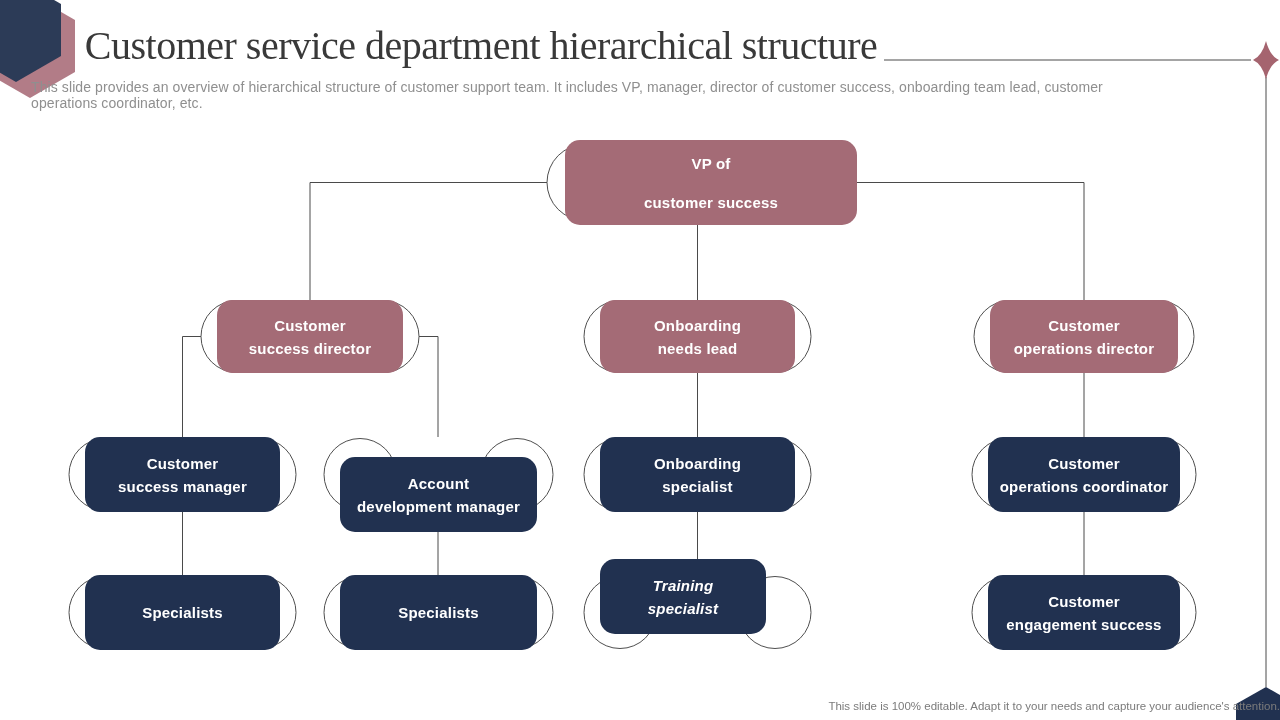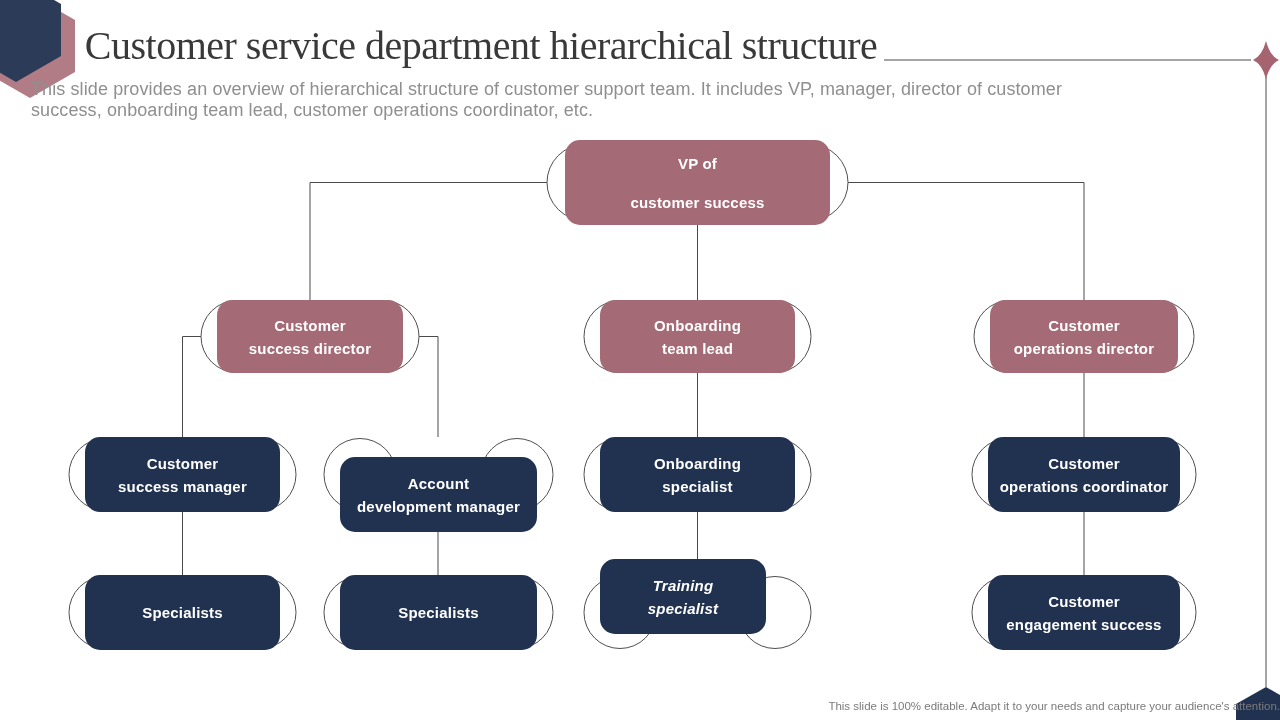--- a/index.html
+++ b/index.html
@@ -8,34 +8,34 @@
     overflow:hidden;font-family:"Liberation Sans",sans-serif;
   }
   .deco-layer{position:absolute;left:0;top:0;width:1280px;height:720px;}
   .title{
     position:absolute;left:31px;top:22px;width:900px;
     font-family:"Liberation Serif",serif;font-size:40px;color:#393939;
     letter-spacing:-0.5px;white-space:nowrap;text-align:center;
   }
   .subtitle{
     position:absolute;left:31px;top:79px;width:1100px;
-    font-size:18px;color:#8f8f8f;letter-spacing:0.1px;
+    font-size:14px;color:#8f8f8f;letter-spacing:0.1px;
   }
   .footer{
     position:absolute;left:0;top:700px;width:1280px;text-align:right;
     font-size:11.5px;color:#7b7b7b;
   }
   .node{
     position:absolute;border-radius:15px;color:#ffffff;font-weight:bold;
     display:flex;flex-direction:column;align-items:center;justify-content:center;
     text-align:center;font-size:15px;line-height:23px;letter-spacing:0.2px;
   }
   .rose{background:#a46b76;}
   .navy{background:#213150;}
-  .n0{left:565px;top:140px;width:265px;height:85px;gap:16px;}
+  .n0{left:565px;top:140px;width:292px;height:85px;gap:16px;}
   .n1{left:217px;top:300px;width:186px;height:73px;}
   .n2{left:600px;top:300px;width:195px;height:73px;}
   .n3{left:990px;top:300px;width:188px;height:73px;}
   .n4{left:85px; top:437px;width:195px;height:75px;}
   .n5{left:340px;top:437px;width:197px;height:75px;margin-top:20px;}
   .n6{left:600px;top:437px;width:195px;height:75px;}
   .n7{left:988px;top:437px;width:192px;height:75px;}
   .n8{left:85px; top:575px;width:195px;height:75px;}
   .n9{left:340px;top:575px;width:197px;height:75px;}
   .n10{left:600px;top:559px;width:166px;height:75px;font-style:italic;}
@@ -104,21 +104,21 @@
   <div class="node rose n0">
     <span>VP of</span>
     <span>customer success</span>
   </div>
   <div class="node rose n1">
     <span>Customer</span>
     <span>success director</span>
   </div>
   <div class="node rose n2">
     <span>Onboarding</span>
-    <span>team lead</span>
+    <span>needs lead</span>
   </div>
   <div class="node rose n3">
     <span>Customer</span>
     <span>operations director</span>
   </div>
   <div class="node navy n4">
     <span>Customer</span>
     <span>success manager</span>
   </div>
   <div class="node navy n5">

